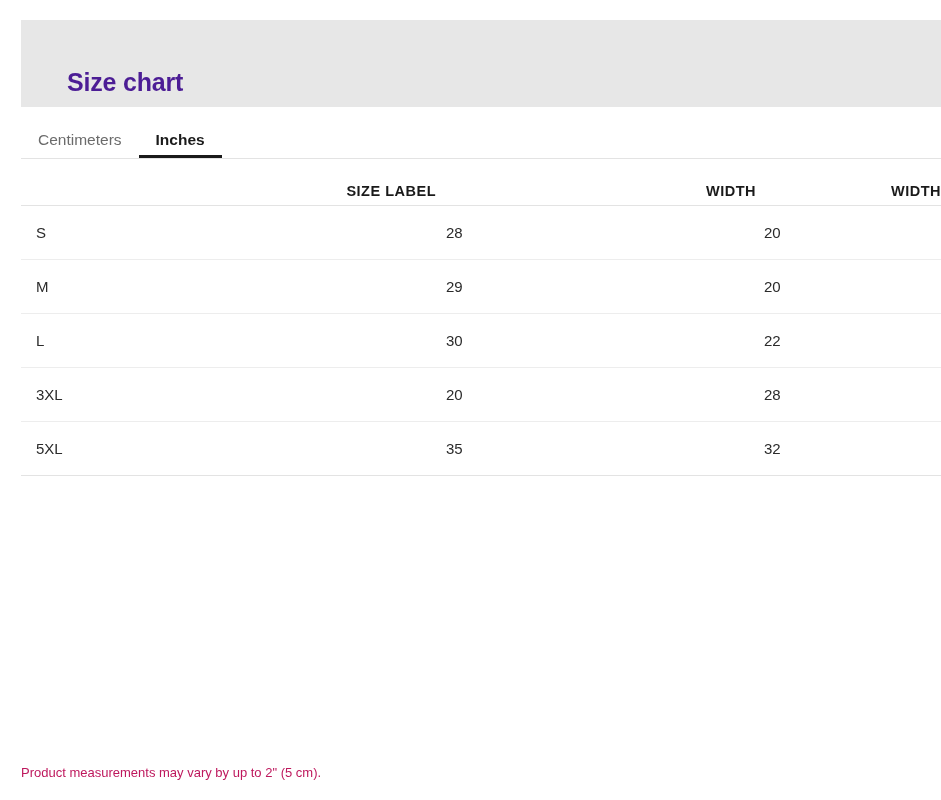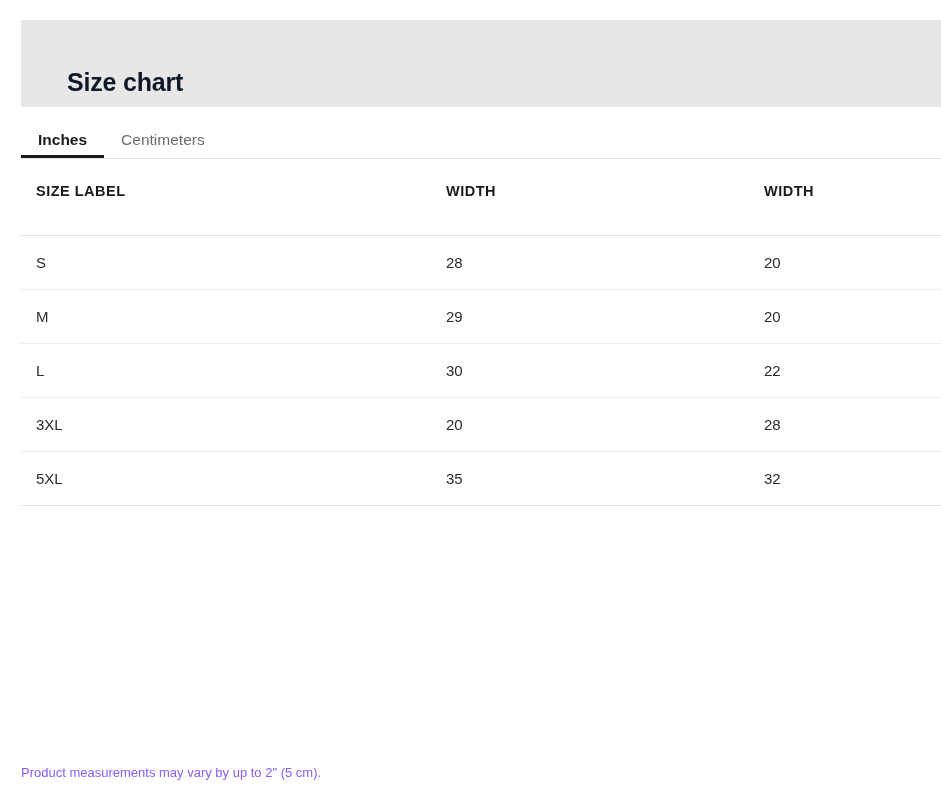--- a/index.html
+++ b/index.html
@@ -28,21 +28,21 @@
     width: 920px;
     height: 87px;
     background: #e7e7e7;
   }
   .header-title {
     position: absolute;
     left: 46px;
     top: 48px;
     font-size: 25px;
     font-weight: bold;
-    color: #0f172a;
+    color: #4c1d95;
     letter-spacing: -0.2px;
   }
 
   
   .tabs {
     position: absolute;
     left: 21px;
     top: 110px;
     width: 920px;
     height: 49px;
@@ -91,61 +91,61 @@
     left: 21px;
     top: 159px;
     width: 920px;
   }
   table {
     width: 100%;
     border-collapse: collapse;
     table-layout: fixed;
   }
   thead th {
-    text-align: left;
+    text-align: right;
     font-size: 14.5px;
     font-weight: bold;
     letter-spacing: 0.5px;
     color: #1a1a1a;
-    padding: 24px 0 36px 0;
+    padding: 24px 0 6px 0;
     border-bottom: 1px solid #e3e3e3;
   }
   tbody td {
     font-size: 15px;
     color: #2b2b2b;
     padding: 18px 0 18px 0;
     border-bottom: 1px solid #ededed;
   }
   tbody tr:last-child td {
     border-bottom: 1px solid #e3e3e3;
   }
   .col-label { width: 415px; padding-left: 15px; }
   .col-length { width: 320px; padding-left: 10px; }
   .col-width  { width: 185px; padding-left: 8px; }
 
   .footnote {
     position: absolute;
     left: 21px;
     top: 765px;
     font-size: 13px;
-    color: #8b5cf6;
+    color: #be185d;
   }
 </style>
 </head>
 <body>
 
 <div class="page">
 
   <div class="header-band">
     <div class="header-title">Size chart</div>
   </div>
 
   <div class="tabs">
+    <button class="tab">Centimeters</button>
     <button class="tab active">Inches</button>
-    <button class="tab">Centimeters</button>
   </div>
   <div class="tabs-rule"></div>
 
   <div class="table-wrap">
     <table>
       <thead>
         <tr>
           <th class="col-label">SIZE LABEL</th>
           <th class="col-length">WIDTH</th>
           <th class="col-width">WIDTH</th>

